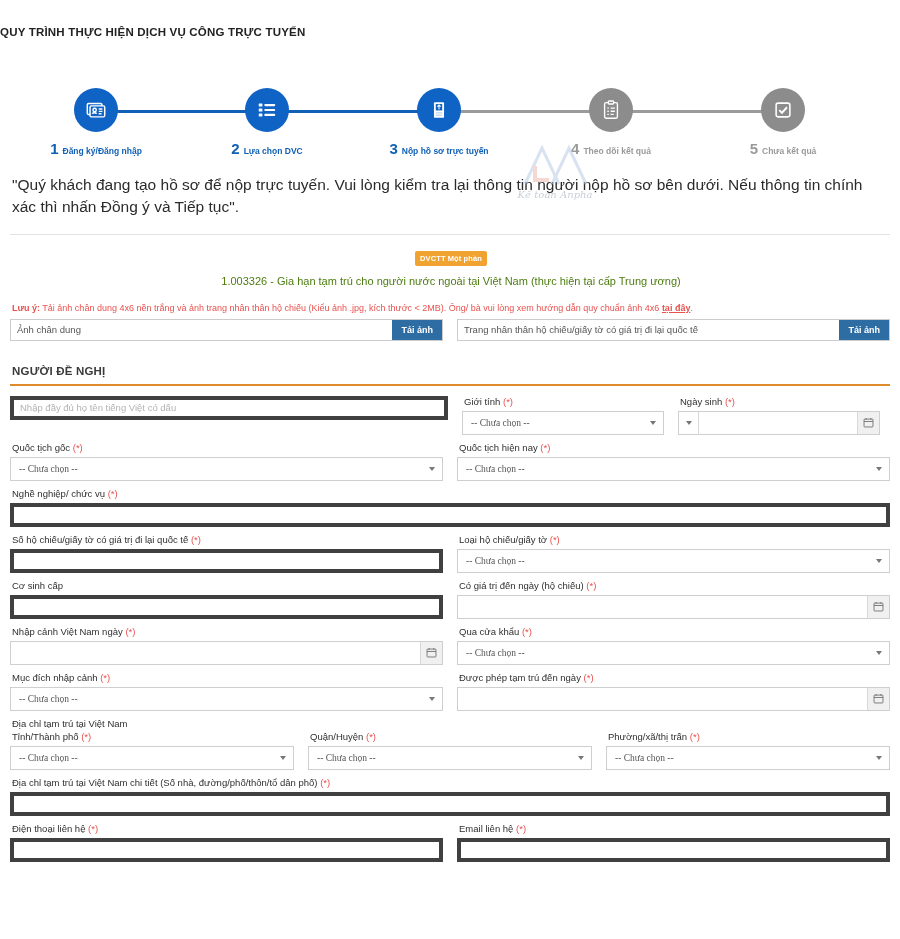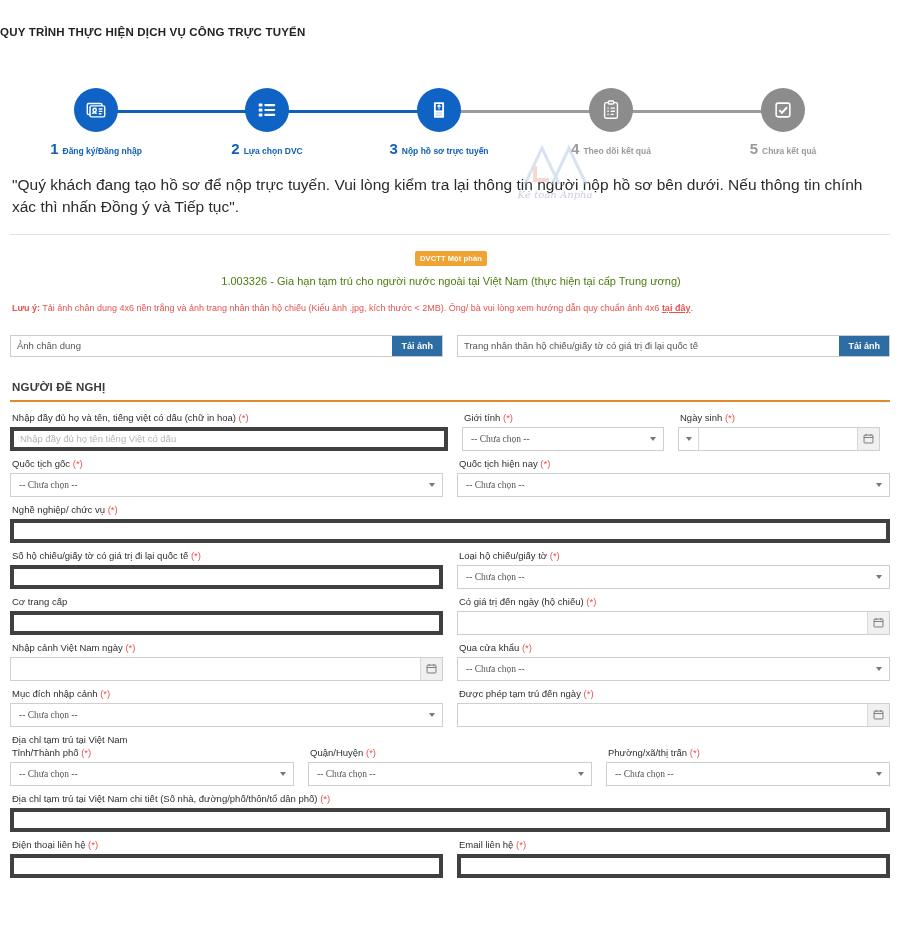--- a/index.html
+++ b/index.html
@@ -134,21 +134,21 @@
     color:#e8524f;
     line-height:1.3;
     padding-left:2px;
   }
   .note b { font-weight:bold; }
   .note a { color:#e8524f; text-decoration:underline; font-weight:bold; }
 
   
   .upload-row {
     display:flex; gap:14px;
-    margin-top:20px;
+    margin-top:4px;
   }
   .upload-box {
     flex:1;
     display:flex;
     border:1px solid #ccc;
     background:#fff;
     height:22px;
     align-items:stretch;
   }
   .upload-text {
@@ -415,24 +415,20 @@
     </div>
   </div>
 
   <div class="section-title">NGƯỜI ĐỀ NGHỊ</div>
   <hr class="section-rule">
 
   <div class="form">
 
     <div class="row">
       <div class="col c-left">
-        <div class="lbl">
-          <span>Nhập đầy đủ họ và tên, tiếng việt có dấu (chữ in hoa)</span>
-          <span class="req">(*)</span>
-        </div>
         <div class="field">
           <input class="inp" value="" placeholder="Nhập đầy đủ họ tên tiếng Việt có dấu" style="">
         </div>
       </div>
 
       <div class="col c-mid">
         <div class="lbl">
           <span>Giới tính</span>
           <span class="req">(*)</span>
         </div>
@@ -524,21 +520,21 @@
           <div class="sel">
             <span>-- Chưa chọn --</span>
             <span class="caret"></span>
           </div>
         </div>
       </div>
     </div>
 
     <div class="row stack-gap">
       <div class="col c-half">
-        <div class="lbl">Cơ trang cấp</div>
+        <div class="lbl">Cơ sinh cấp</div>
         <div class="field">
           <input class="inp" value="" style="">
         </div>
       </div>
       <div class="col c-half">
         <div class="lbl">
           <span>Có giá trị đến ngày (hộ chiếu)</span>
           <span class="req">(*)</span>
         </div>
         <div class="field">

